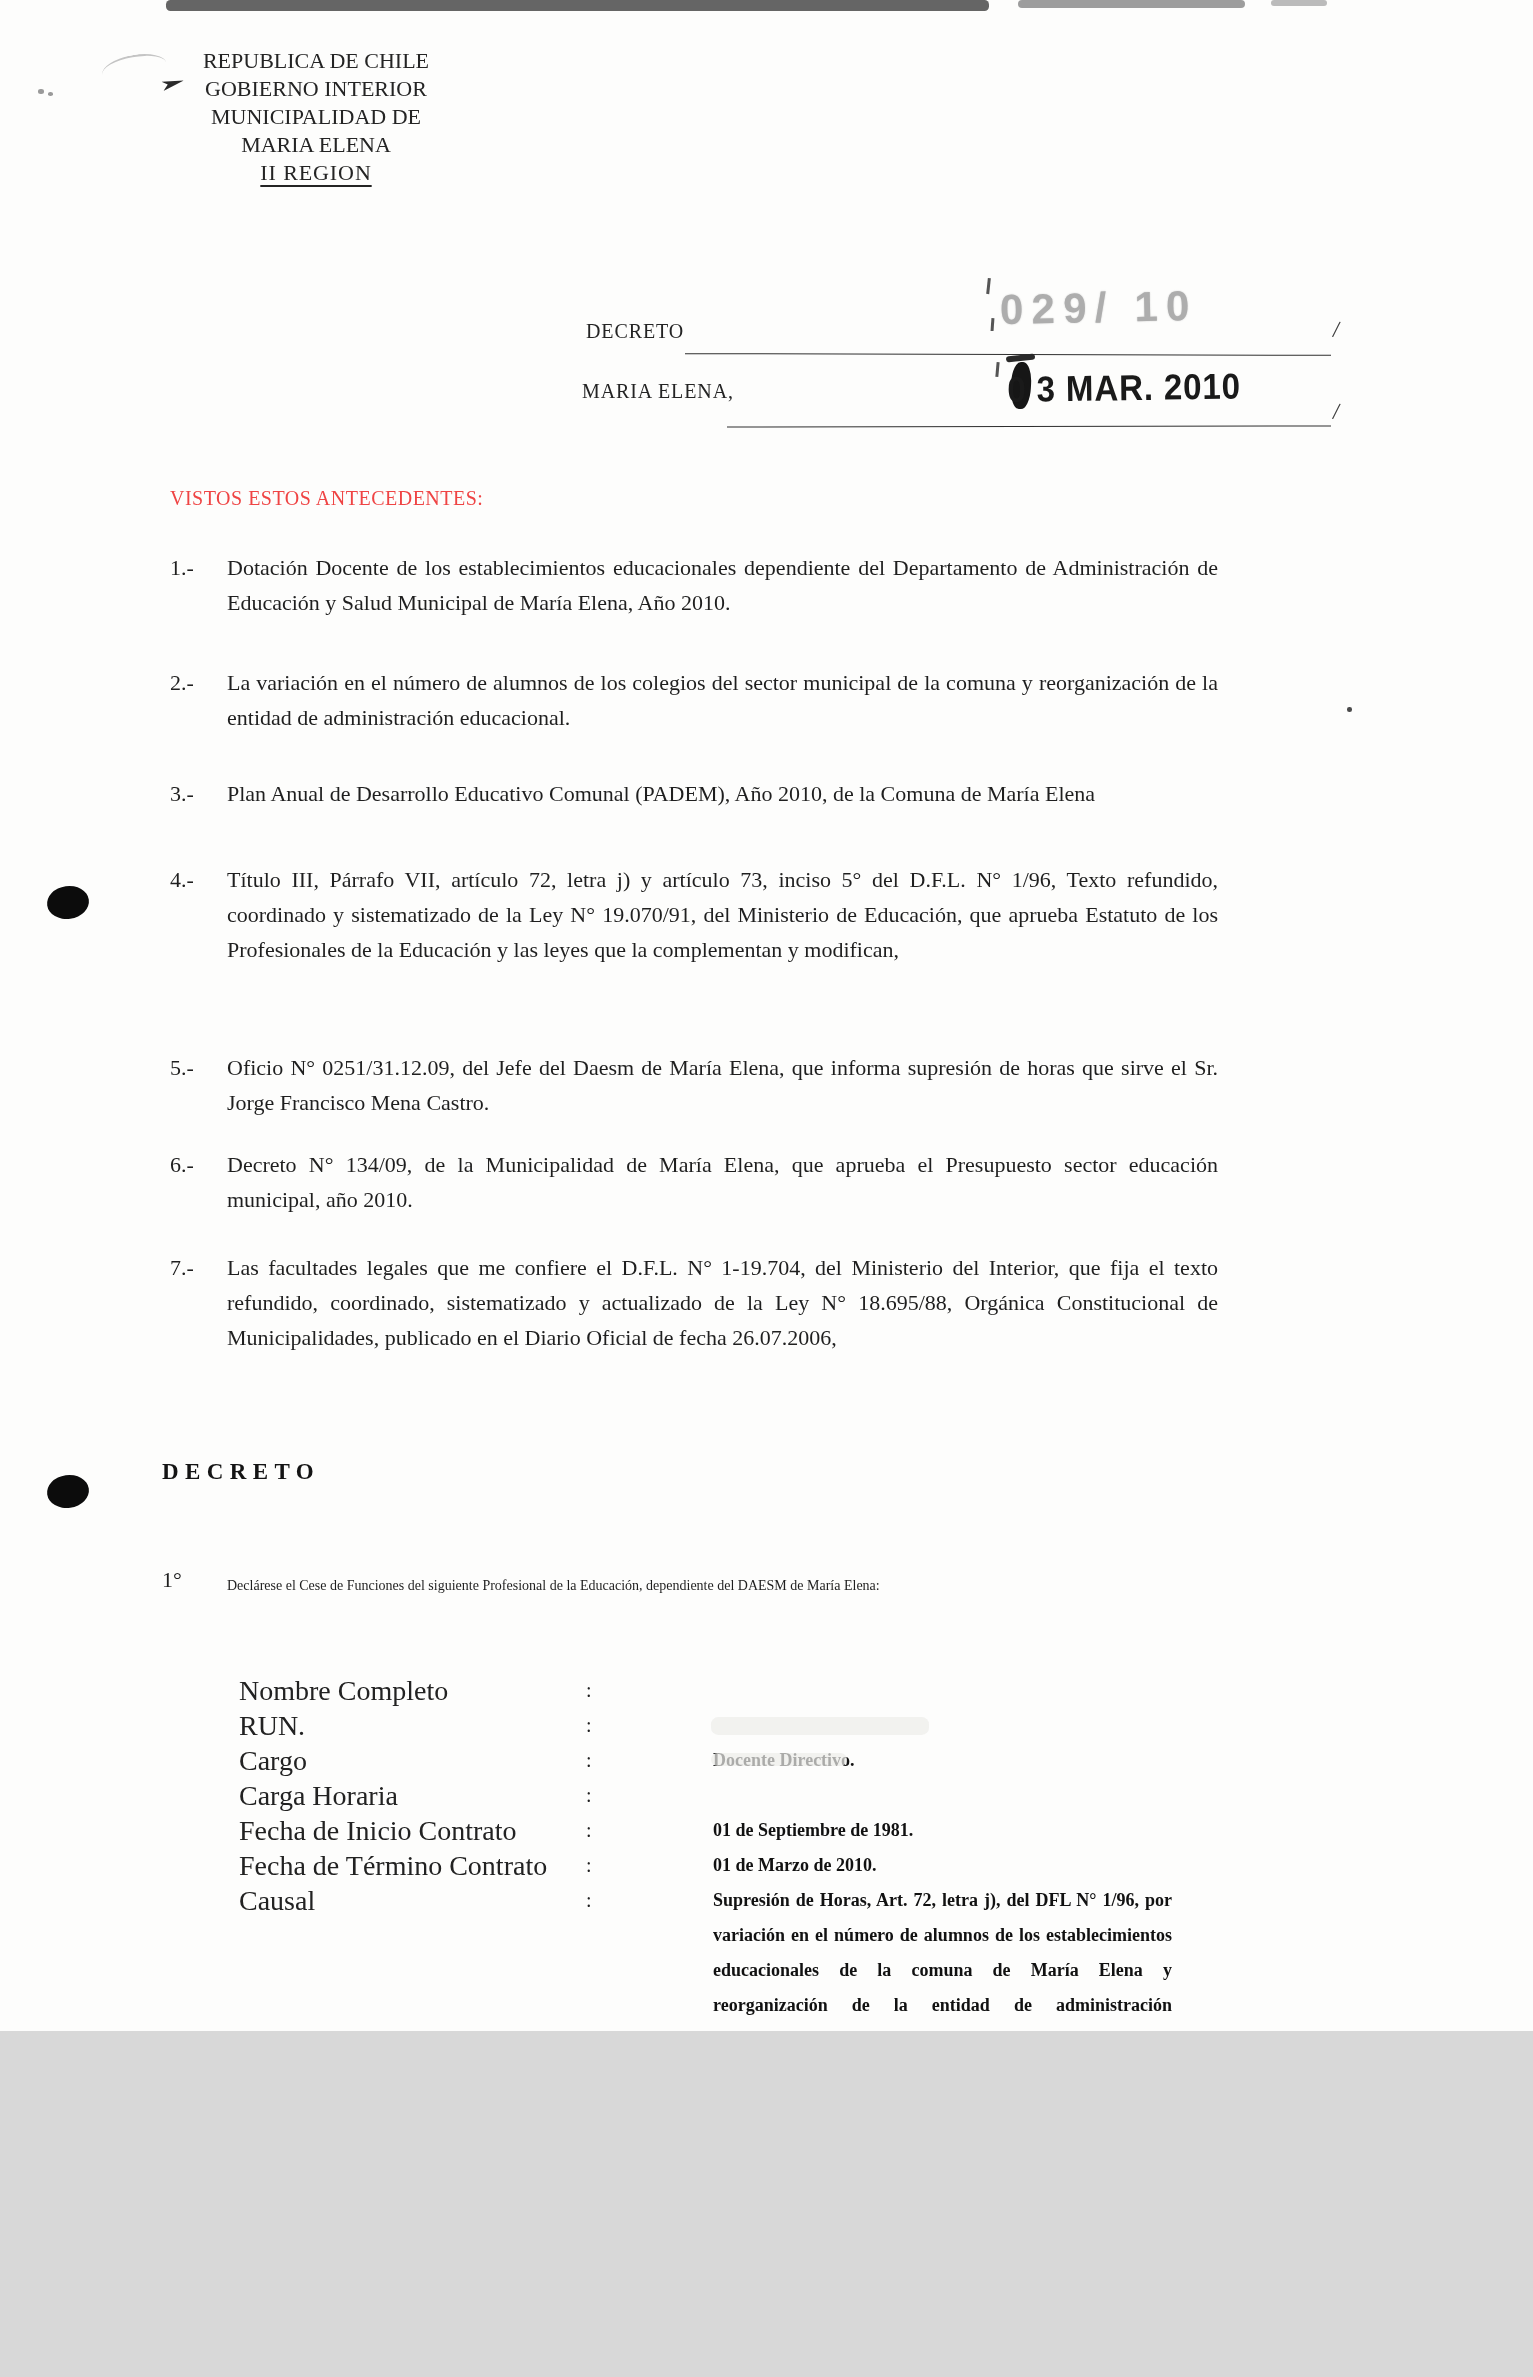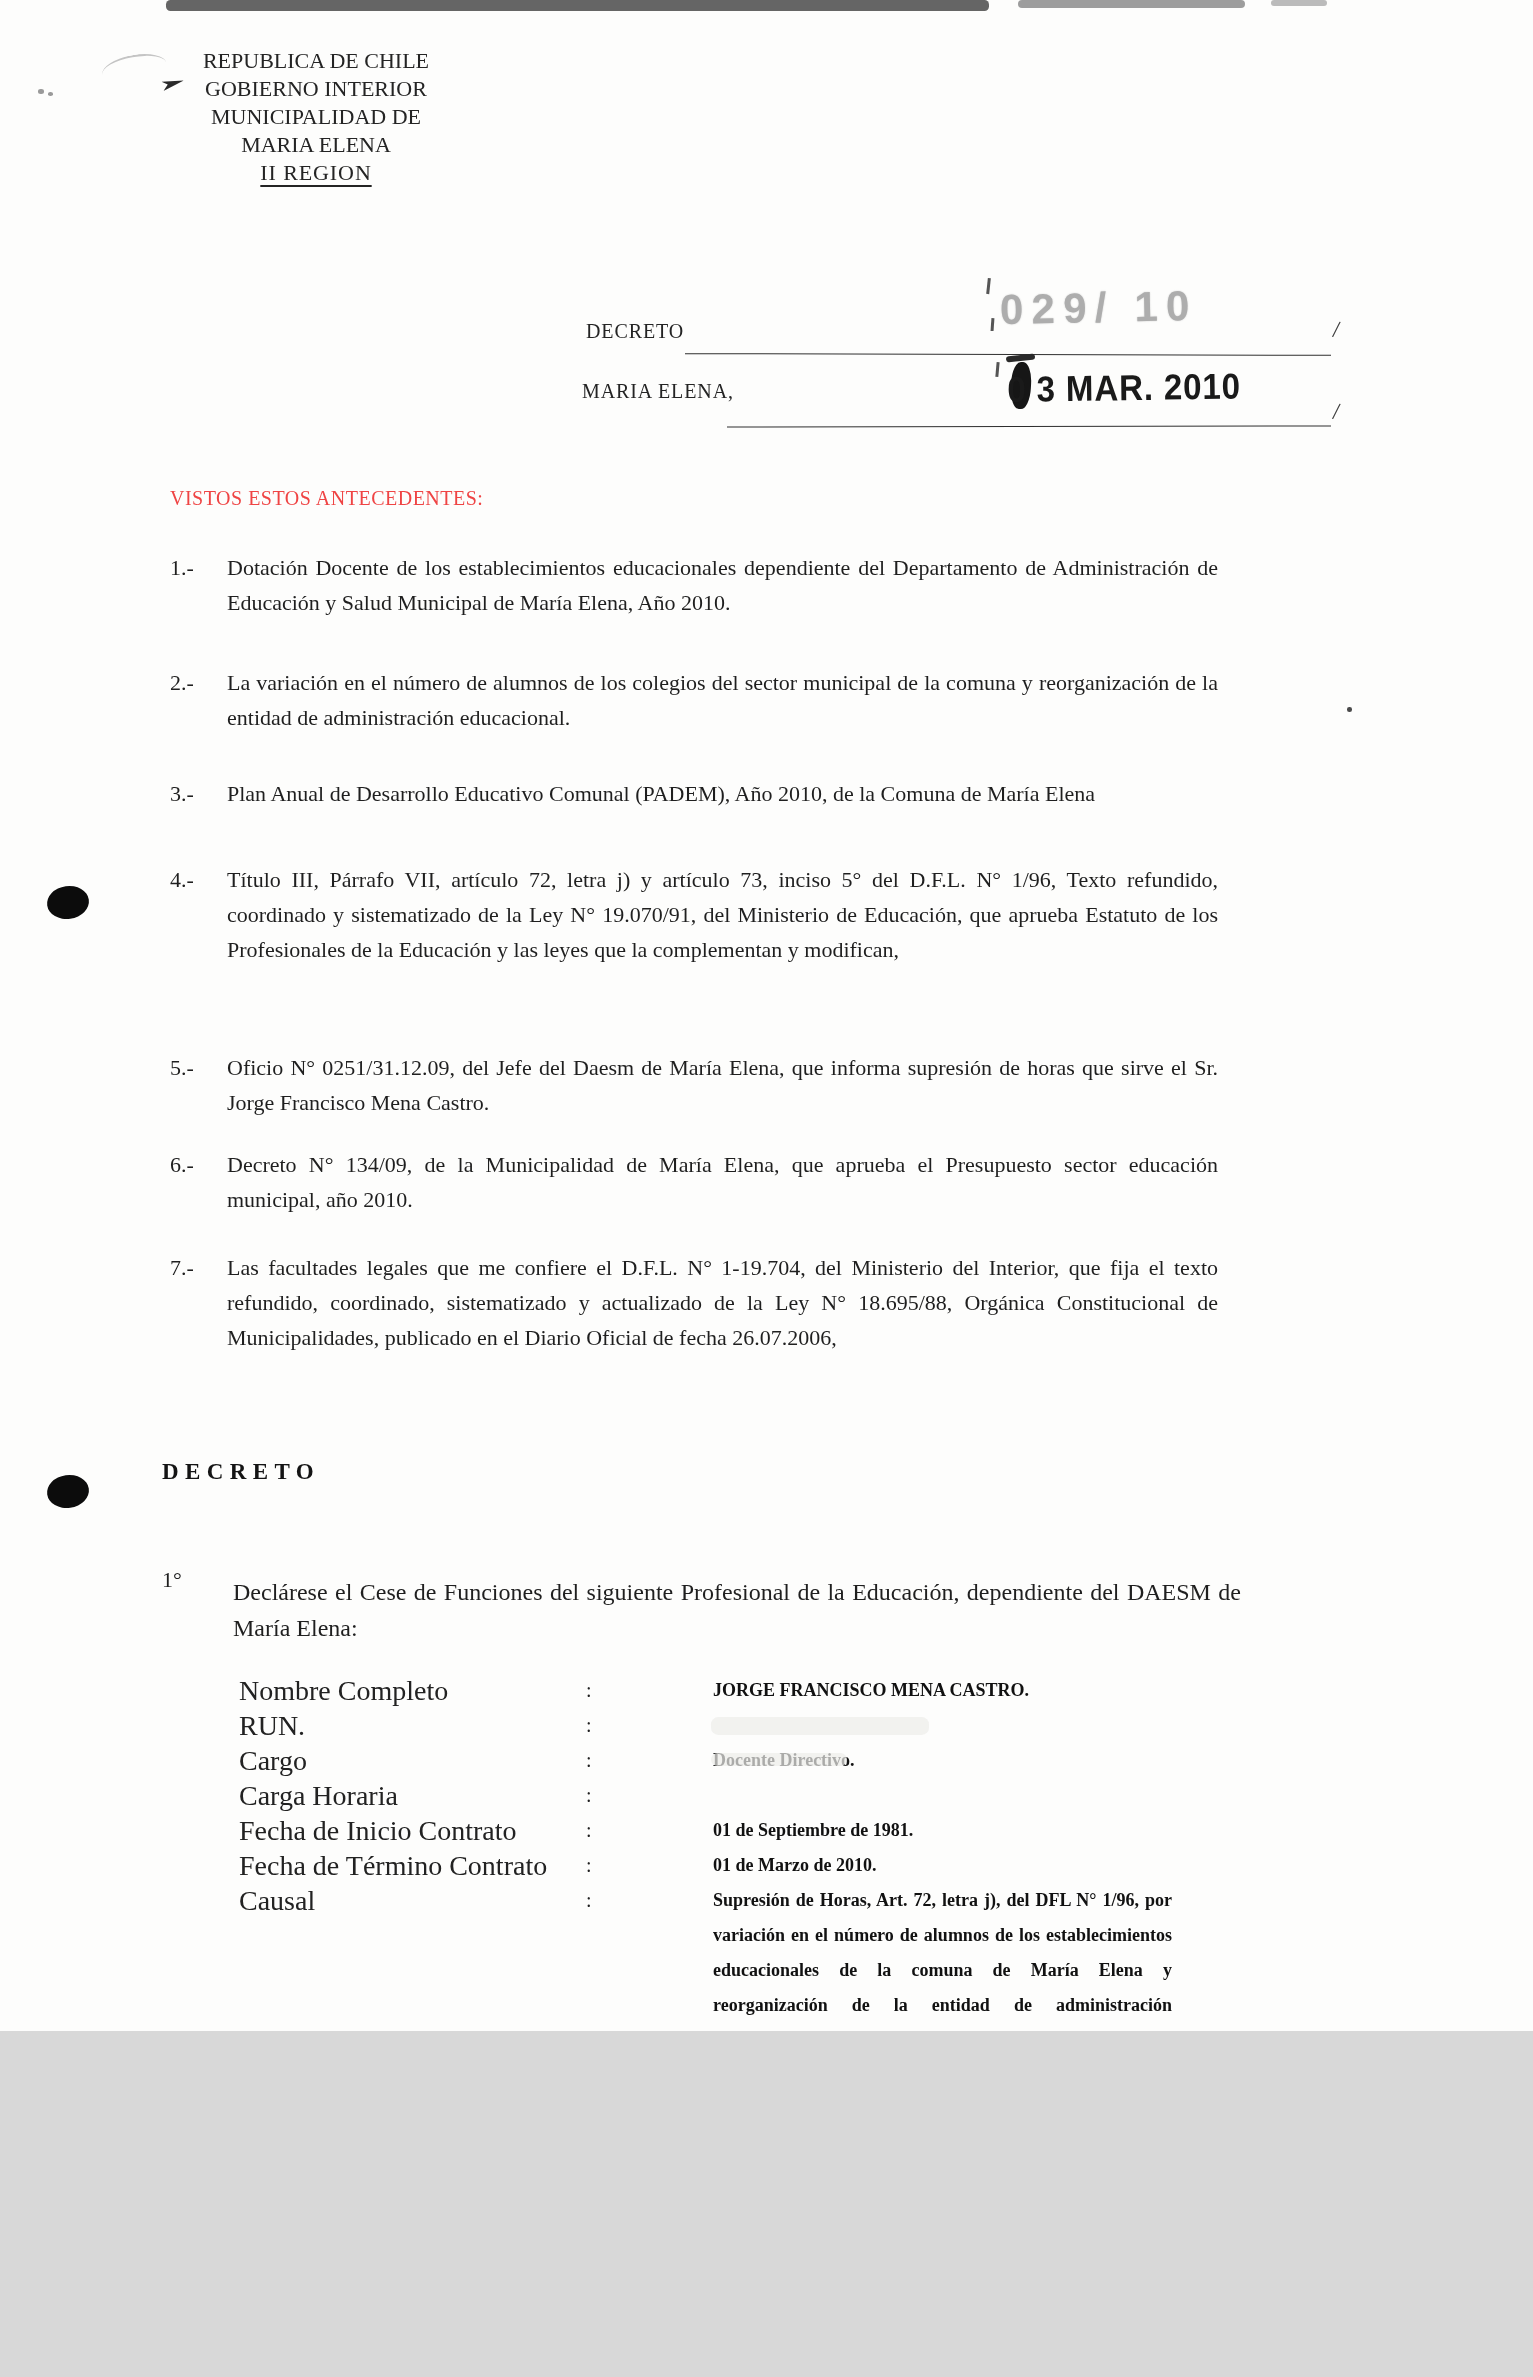--- a/index.html
+++ b/index.html
@@ -40,21 +40,21 @@
   .stamp-blob-top { position:absolute; left:1006px; top:355px; width:29px; height:5.5px; background:#2a2a2a; border-radius:2.7px; transform:rotate(-6deg); }
   
   .vistos-heading { position:absolute; left:170px; top:487px; font-size:20px; letter-spacing:0.5px; color:#ef4444; }
   .item { position:absolute; left:170px; width:1064px; display:flex; }
   .item-num { width:57px; flex:0 0 57px; font-size:22px; line-height:35px; }
   .item-text { margin:0; width:991px; font-size:22px; line-height:35px; text-align:justify; }
   
   .decreto-heading { position:absolute; left:162px; top:1459px; font-size:23px; font-weight:bold; letter-spacing:6.4px; color:#141414; }
   .resolution { position:absolute; left:162px; top:1562px; width:1091px; display:flex; }
   .res-num { width:59px; flex:0 0 59px; font-size:22px; line-height:36px; }
-  .res-text { margin:12px; width:1027px; font-size:24px; line-height:36px; text-align:justify; }
+  .res-text { margin:6px; width:1027px; font-size:14px; line-height:36px; text-align:justify; }
   
   .details { position:absolute; left:239px; top:1673px; }
   .detail-row { display:grid; grid-template-columns:347px 127px 459px; align-items:start; min-height:35px; }
   .detail-label { font-size:28px; line-height:35px; color:#222; }
   .detail-colon { font-size:20px; line-height:35px; }
   .detail-value { font-weight:bold; font-size:18px; line-height:35px; text-align:justify; color:#111; font-family:"Liberation Serif", serif; }
   .run-smudge { position:absolute; background:#ececea; border-radius:7.3px; opacity:.7; }
 </style>
 </head>
 <body>
@@ -133,21 +133,20 @@
 
   <div class="resolution">
     <span class="res-num">1°</span>
     <p class="res-text">Declárese el Cese de Funciones del siguiente Profesional de la Educación, dependiente del DAESM de María Elena:</p>
   </div>
 
   <div class="details">
     <div class="detail-row">
       <span class="detail-label">Nombre Completo</span>
       <span class="detail-colon">:</span>
-      <span class="detail-value">JORGE FRANCISCO MENA CASTRO.</span>
     </div>
     <div class="detail-row">
       <span class="detail-label">RUN.</span>
       <span class="detail-colon">:</span>
       <span class="detail-value"></span>
     </div>
     <div class="detail-row">
       <span class="detail-label">Cargo</span>
       <span class="detail-colon">:</span>
       <span class="detail-value">Docente Directivo.</span>

